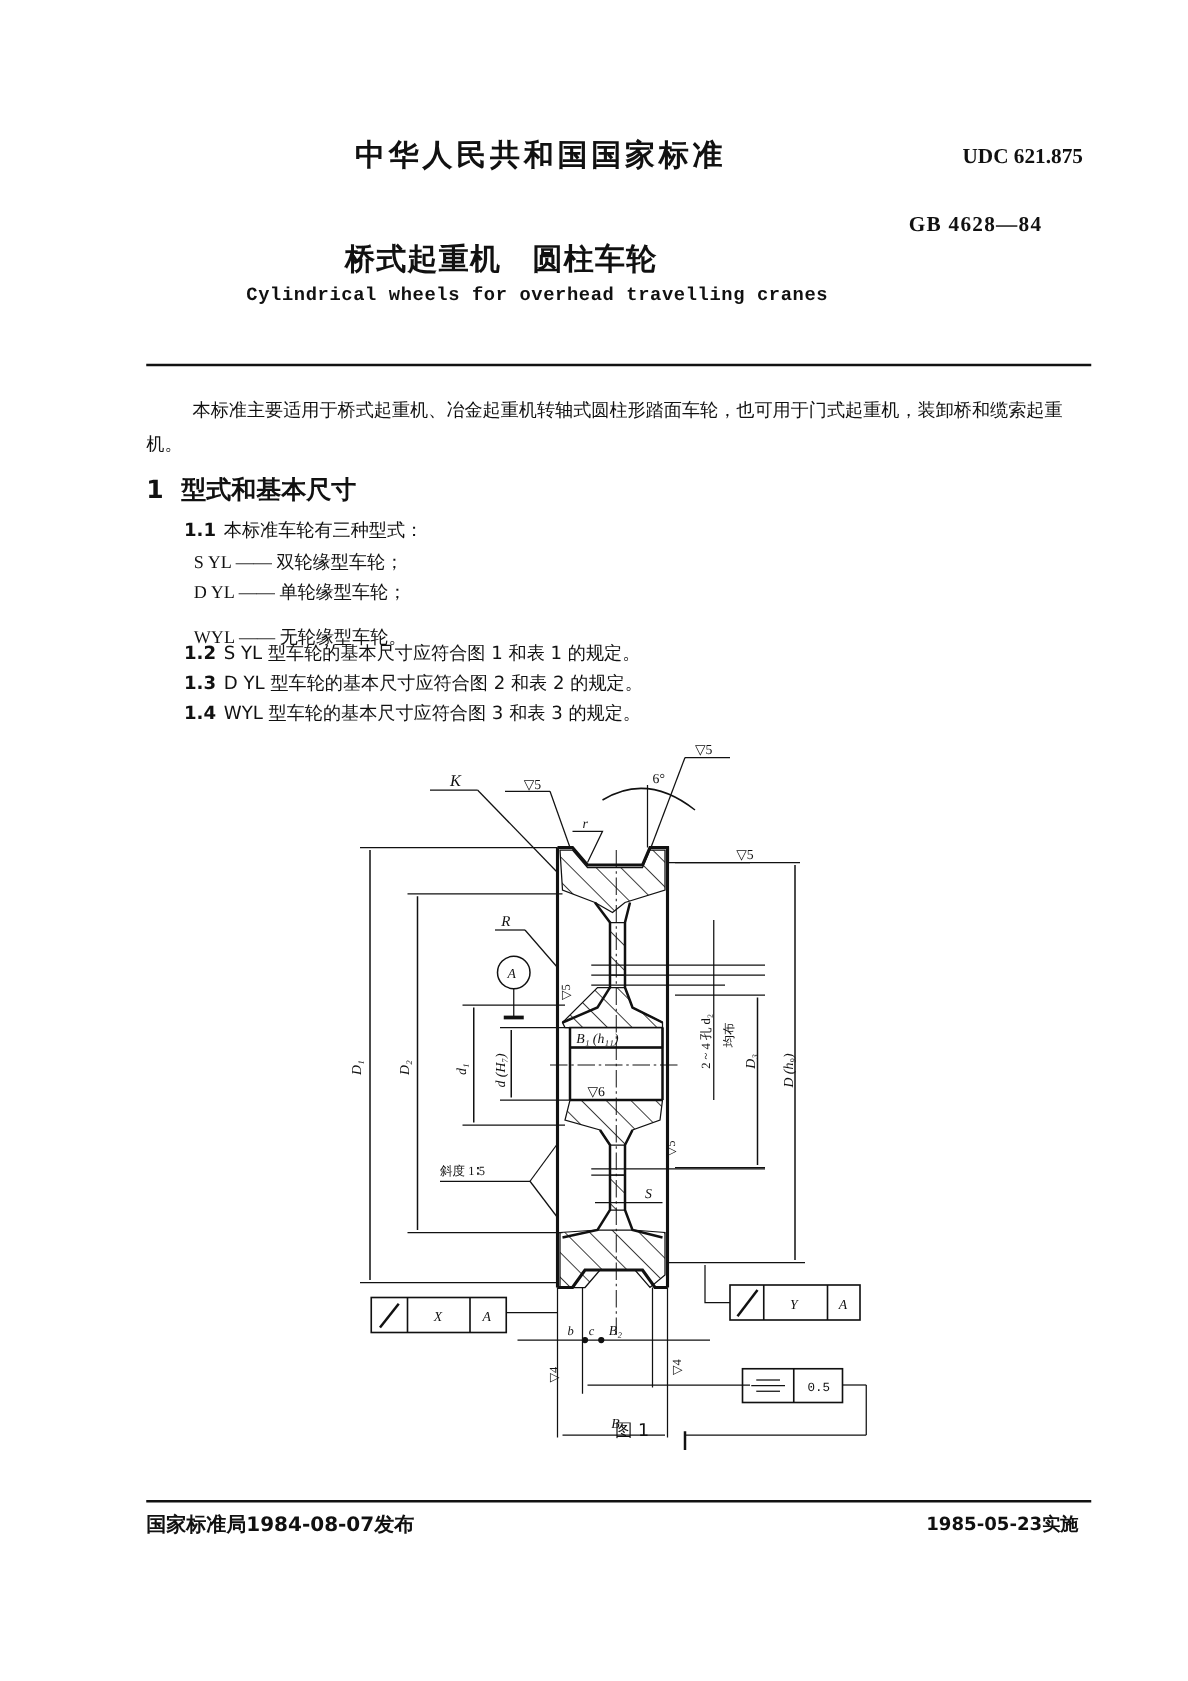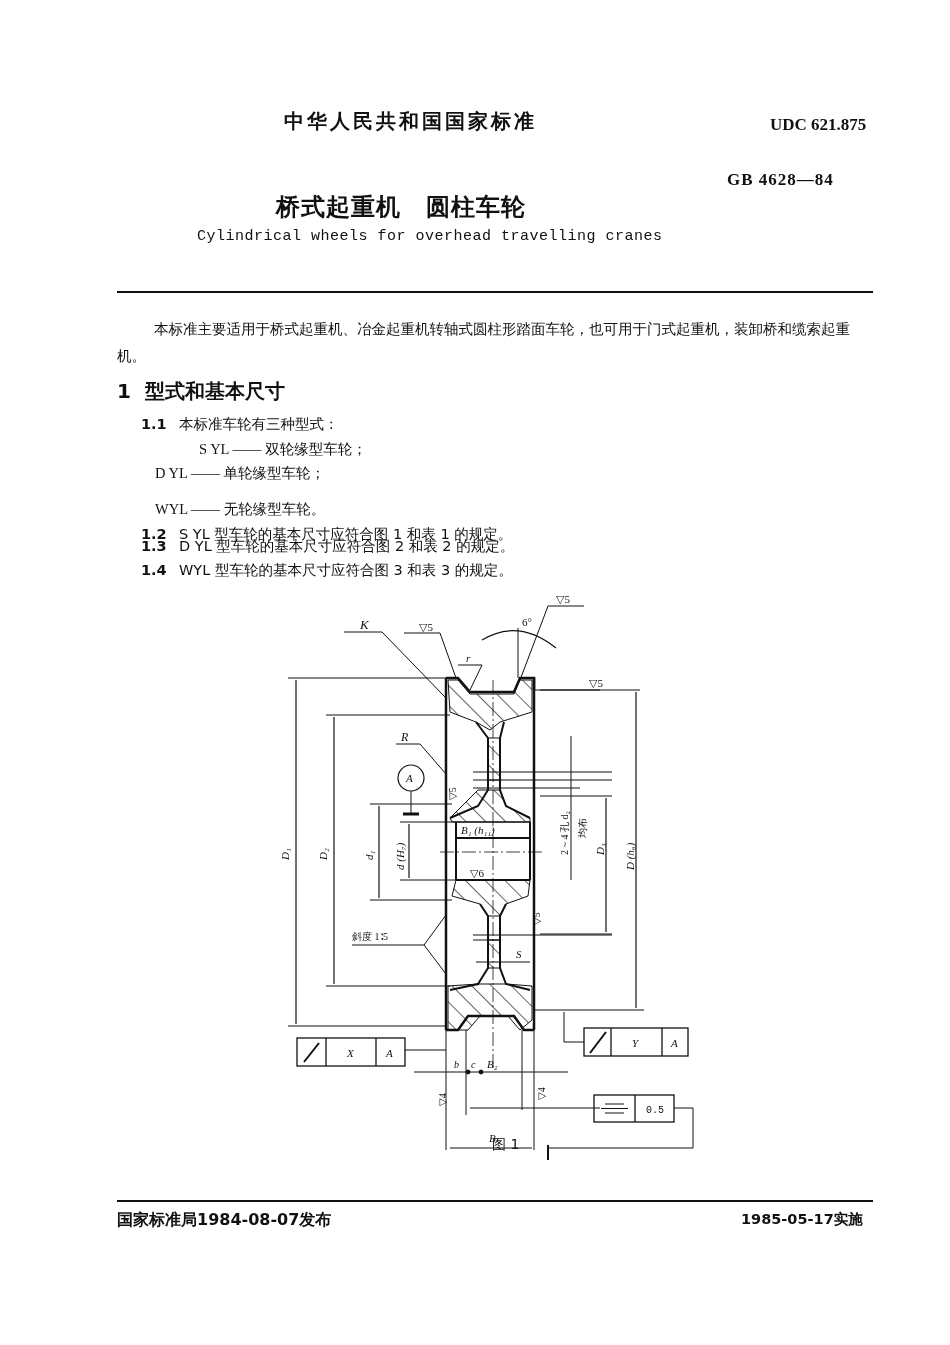--- a/index.html
+++ b/index.html
@@ -1,28 +1,28 @@
 <!DOCTYPE html>
 <html><head>
 <meta charset="utf-8">
 <style>
   html, body { margin: 0; padding: 0; background: #ffffff; }
   body { width: 950px; height: 1345px; position: relative; overflow: hidden; color: #111; font-family: "DejaVu Sans", sans-serif; }
   .abs { position: absolute; white-space: nowrap; }
-  .hdr-cn { left: 284px; top: 108px; font-size: 20px; font-weight: bold; letter-spacing: 3px; }
+  .hdr-cn { left: 284px; top: 108px; font-size: 24px; font-weight: bold; letter-spacing: 3px; }
   .udc { left: 727px; top: 115px; font-size: 17px; font-weight: bold; font-family: "Liberation Serif", serif; margin-left: 43px; }
   .title { left: 276px; top: 174px; font-size: 24px; font-weight: bold; letter-spacing: 1px; margin-top: 17px; }
   .gb { left: 727px; top: 170px; font-size: 17px; font-weight: bold; font-family: "Liberation Serif", serif; letter-spacing: 1px; text-align: right; }
-  .en-title { left: 197px; top: 228px; font-size: 15px; font-weight: normal; font-family: "Liberation Mono", monospace; letter-spacing: 0.5px; }
+  .en-title { left: 197px; top: 228px; font-size: 15px; font-weight: bold; font-family: "Liberation Mono", monospace; letter-spacing: 0.5px; }
   .rule-top { left: 117px; top: 291px; width: 756px; height: 2px; background: #111; }
   .intro { left: 117px; top: 316px; width: 760px; font-size: 14.5px; line-height: 27px; white-space: normal; text-indent: 37px; }
   .sec1 { left: 117px; top: 378px; font-size: 20px; font-weight: bold; }
   .sec1 .num { display: inline-block; width: 28px; }
   .item { font-size: 14.5px; }
-  .item .num { display: inline-block; width: 38px; font-weight: bold; }
+  .item .num { display: inline-block; width: 38px; font-weight: bold; text-align: center; }
   .sub { font-size: 14.5px; font-family: "Liberation Serif", serif; }
   .fig-caption { left: 492px; top: 1136px; font-size: 14px; }
   .rule-bottom { left: 117px; top: 1200px; width: 756px; height: 2px; background: #111; }
   .foot-left { left: 117px; top: 1210px; font-size: 16px; font-weight: bold; }
   .foot-right { left: 741px; top: 1210px; font-size: 14.5px; font-weight: bold; }
   svg text { font-family: "Liberation Serif", serif; font-style: italic; fill: #111; }
 </style>
 </head>
 <body>
 
@@ -35,24 +35,24 @@
 
 <div class="abs intro">本标准主要适用于桥式起重机、冶金起重机转轴式圆柱形踏面车轮，也可用于门式起重机，装卸桥和缆索起重机。</div>
 
 <div class="abs sec1">
   <span class="num">1</span><span>型式和基本尺寸</span>
 </div>
 
 <div class="abs item" style="left:141px; top:415px;">
   <span class="num">1.1</span><span>本标准车轮有三种型式：</span>
 </div>
-<div class="abs sub" style="left:155px; top:440px;margin-left:44px;">S YL —— 双轮缘型车轮；</div>
+<div class="abs sub" style="left:155px; top:440px;">S YL —— 双轮缘型车轮；</div>
 <div class="abs sub" style="left:155px; top:464px;">D YL —— 单轮缘型车轮；</div>
 <div class="abs sub" style="left:155px; top:500px;">WYL —— 无轮缘型车轮。</div>
-<div class="abs item" style="left:141px; top:513px;margin-top:12px;">
+<div class="abs item" style="left:141px; top:513px;">
   <span class="num">1.2</span><span>S YL 型车轮的基本尺寸应符合图 1 和表 1 的规定。</span>
 </div>
 <div class="abs item" style="left:141px; top:537px;">
   <span class="num">1.3</span><span>D YL 型车轮的基本尺寸应符合图 2 和表 2 的规定。</span>
 </div>
 <div class="abs item" style="left:141px; top:561px;">
   <span class="num">1.4</span><span>WYL 型车轮的基本尺寸应符合图 3 和表 3 的规定。</span>
 </div>
 
 <svg class="abs" style="left:0; top:0;" width="950" height="1345">
@@ -216,13 +216,13 @@
   <text transform="translate(456,800) rotate(-90)" font-size="10" style="font-style:normal">▽5</text>
   <text transform="translate(540,925) rotate(-90)" font-size="10" style="font-style:normal">▽5</text>
   <text transform="translate(446,1106) rotate(-90)" font-size="10" style="font-style:normal">▽4</text>
   <text transform="translate(545,1100) rotate(-90)" font-size="10" style="font-style:normal">▽4</text>
 </svg>
 
 <div class="abs fig-caption">图 1</div>
 
 <div class="abs rule-bottom"></div>
 <div class="abs foot-left">国家标准局1984-08-07发布</div>
-<div class="abs foot-right">1985-05-17实施</div>
+<div class="abs foot-right">1985-05-23实施</div>
 
 </body></html>

